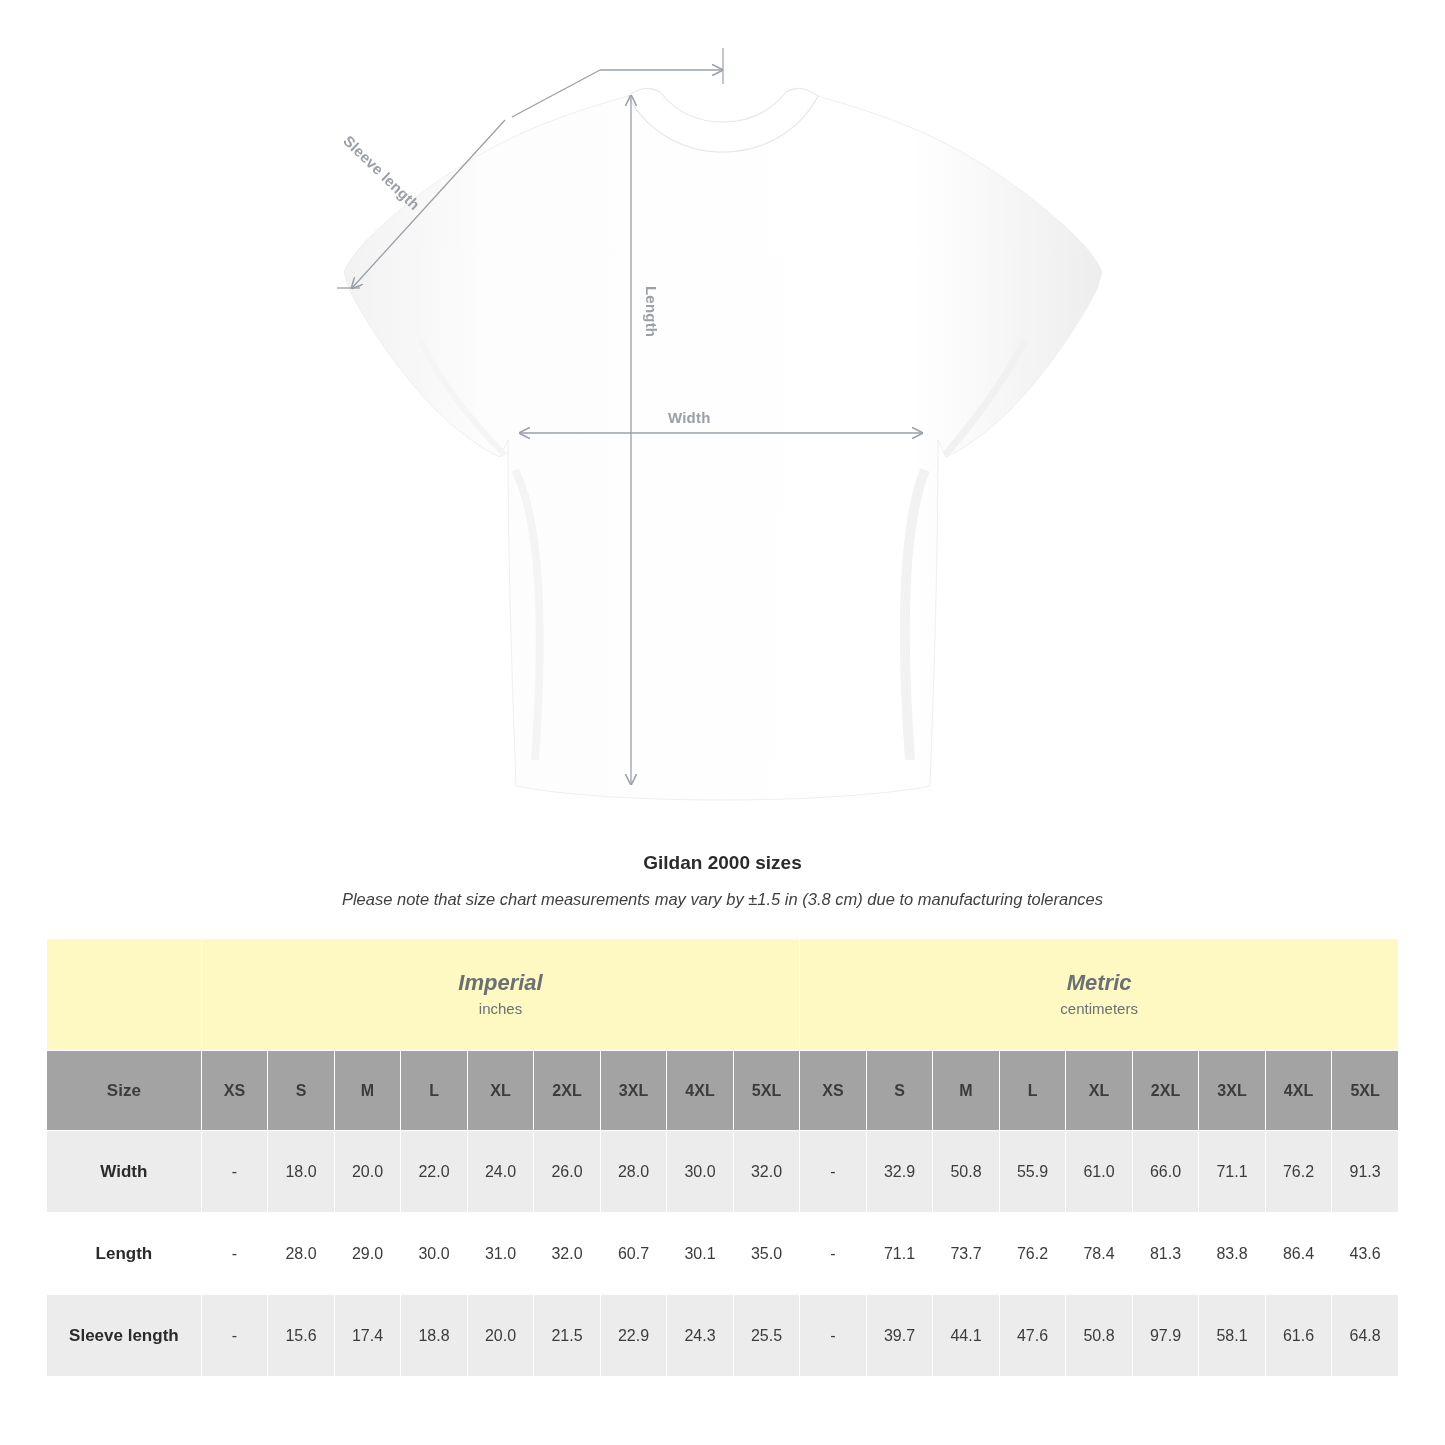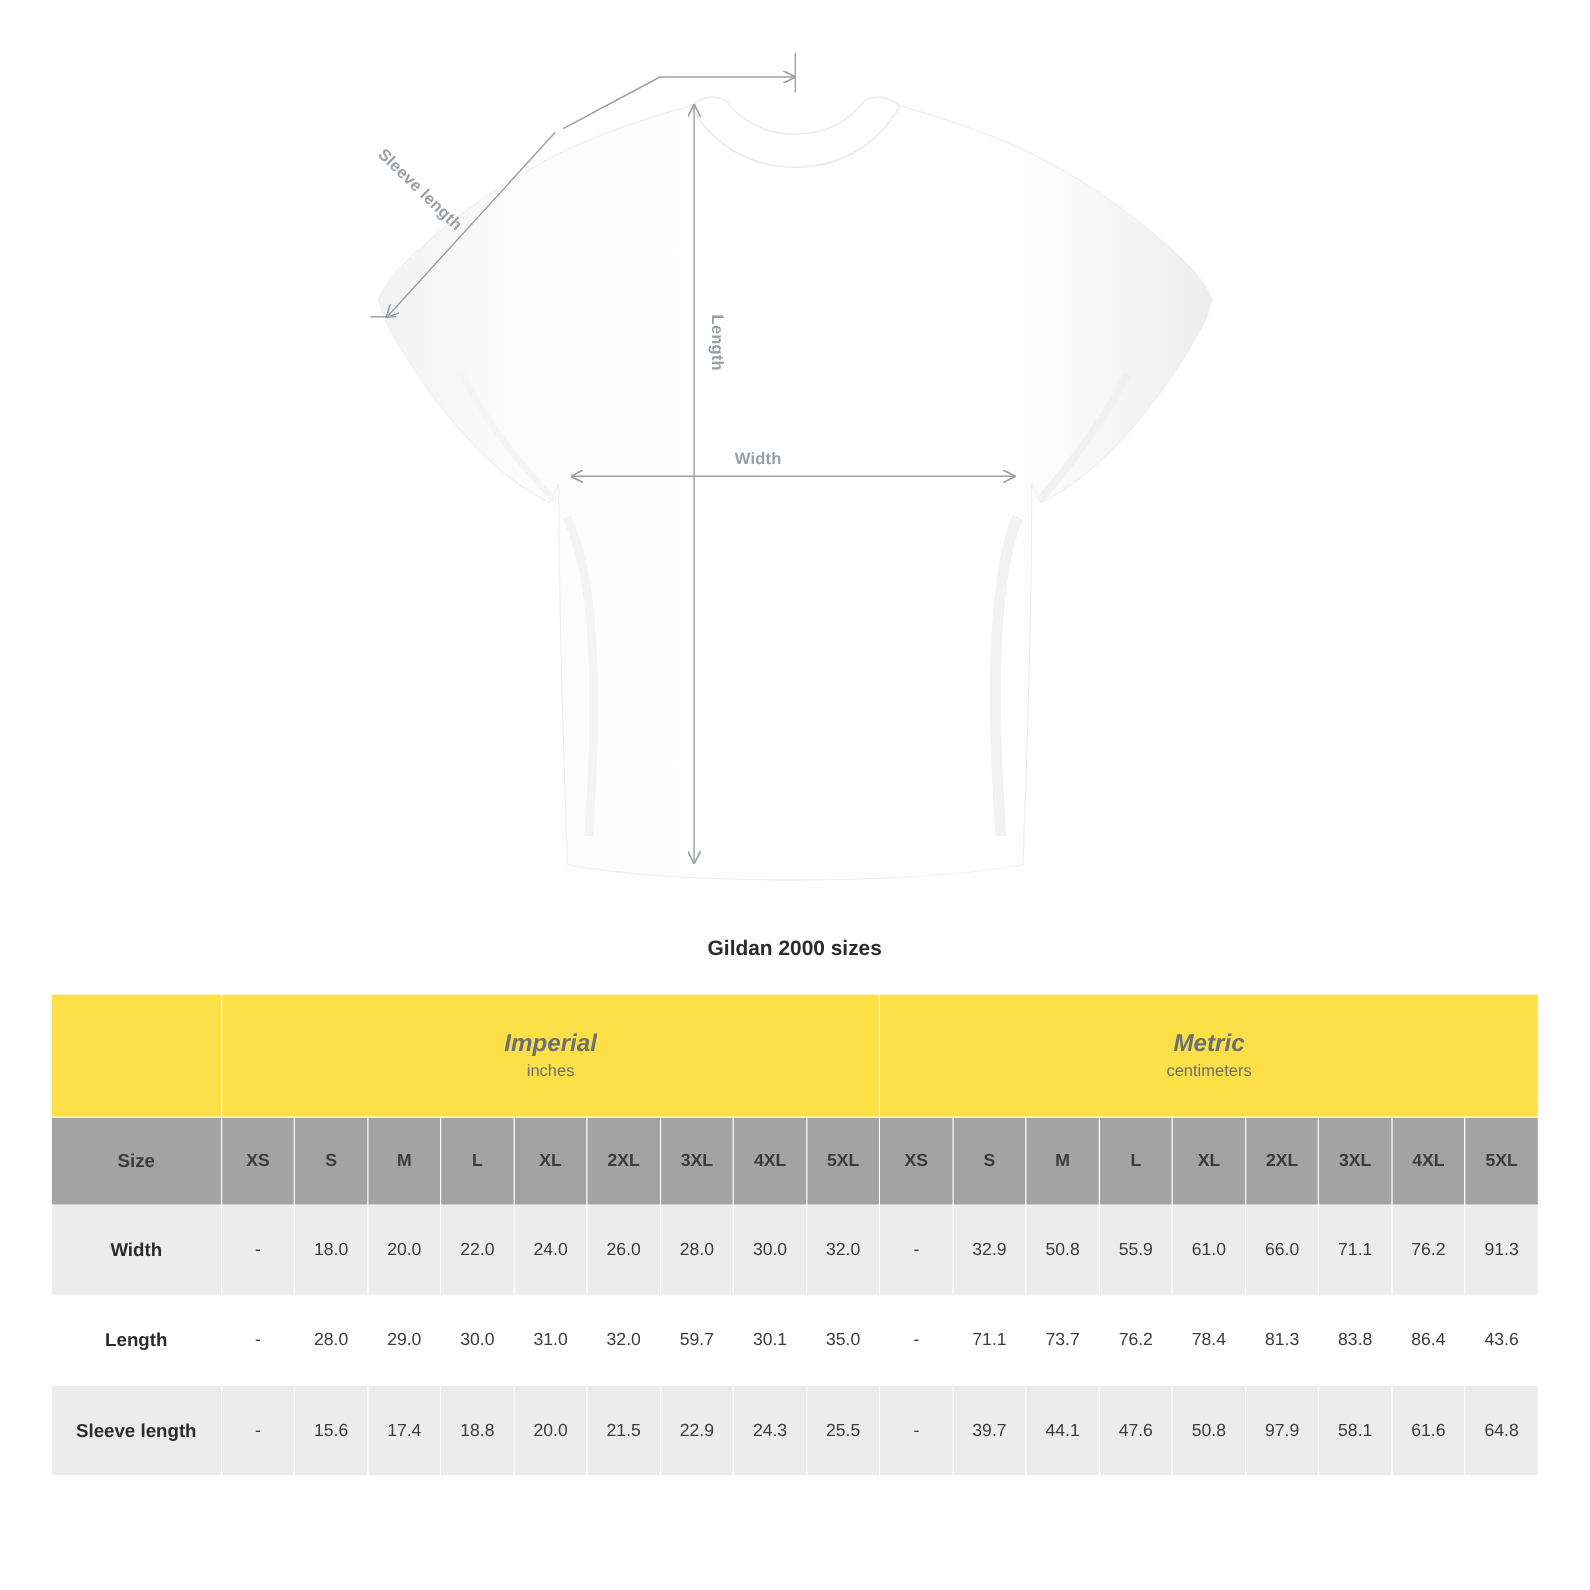--- a/index.html
+++ b/index.html
@@ -78,21 +78,21 @@
     table-layout: fixed;
   }
   table.size-table td, table.size-table th {
     border: 1px solid #ffffff;
     text-align: center;
     font-size: 16px;
     color: #3c3c3c;
     padding: 0;
   }
   .unit-head td {
-    background: #fde047;
+    background: #fef9c3;
     height: 112px;
     vertical-align: middle;
     margin-top: 16px;
   }
   .unit-system {
     font-size: 22px;
     font-style: italic;
     font-weight: bold;
     color: #6b7075;
     line-height: 1.35;
@@ -193,20 +193,21 @@
         <path d="M520,433 L922,433" marker-start="url(#arrStart)" marker-end="url(#arrEnd)"></path>
       </g>
     </svg>
 
     <span class="dim-label sleeve">Sleeve length</span>
     <span class="dim-label length">Length</span>
     <span class="dim-label width">Width</span>
   </div>
 
   <div class="title">Gildan 2000 sizes</div>
+  <div class="subtitle">Please note that size chart measurements may vary by ±1.5 in (3.8 cm) due to manufacturing tolerances</div>
 
   <div class="table-wrap">
     <table class="size-table">
       <colgroup>
         <col class="label-col">
         <col class="data-col">
           <col class="data-col">
           <col class="data-col">
           <col class="data-col">
           <col class="data-col">
@@ -282,21 +283,21 @@
         </tr>
 
         <tr class="data-row plain">
           <td class="rowlabel">Length</td>
           <td>-</td>
           <td>28.0</td>
           <td>29.0</td>
           <td>30.0</td>
           <td>31.0</td>
           <td>32.0</td>
-          <td>59.7</td>
+          <td>60.7</td>
           <td>30.1</td>
           <td>35.0</td>
           <td>-</td>
           <td>71.1</td>
           <td>73.7</td>
           <td>76.2</td>
           <td>78.4</td>
           <td>81.3</td>
           <td>83.8</td>
           <td>86.4</td>

